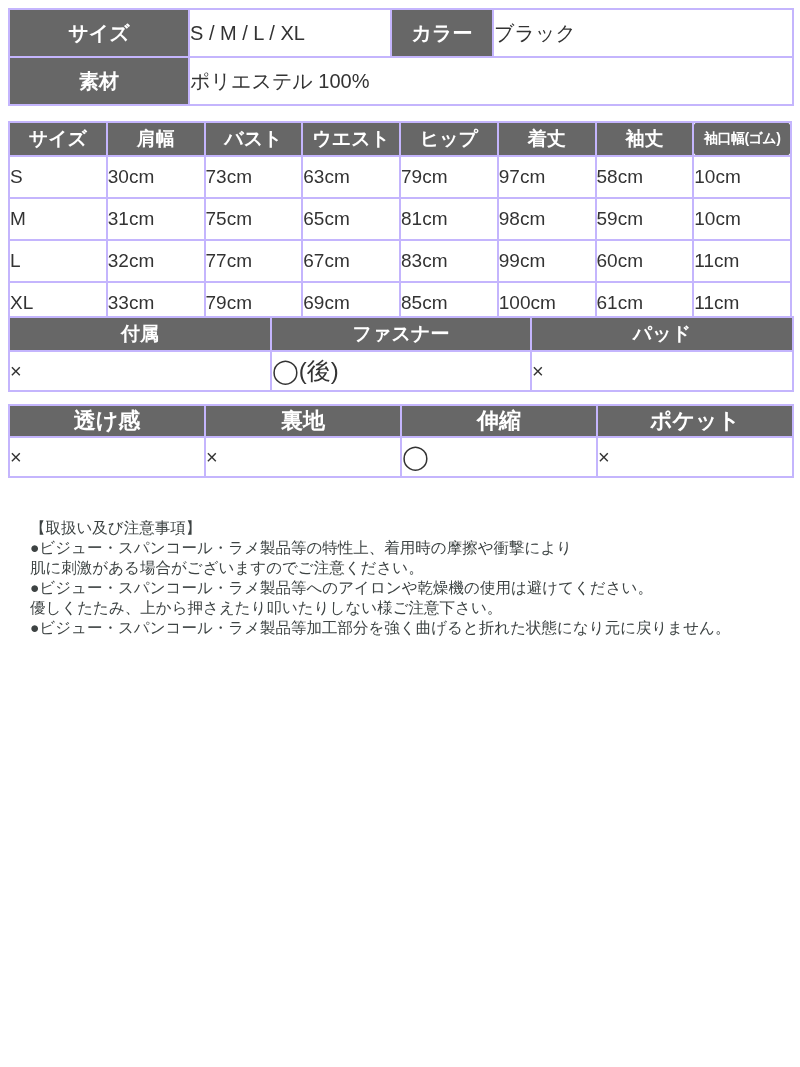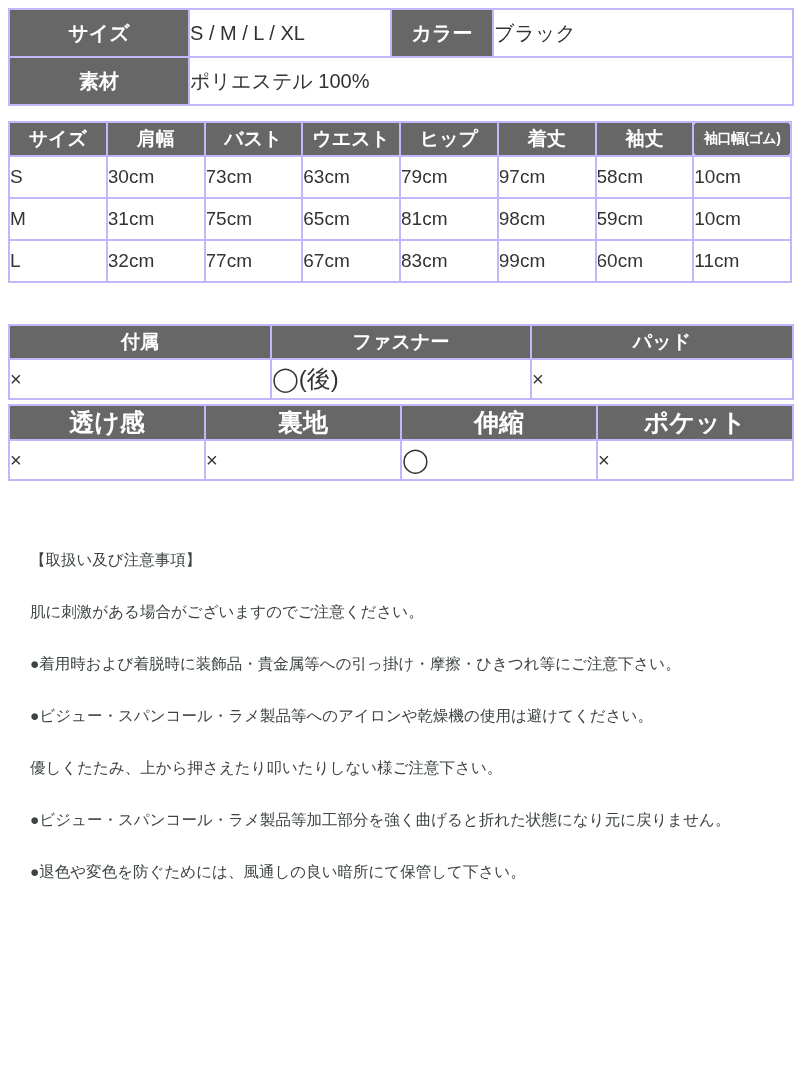--- a/index.html
+++ b/index.html
@@ -28,49 +28,48 @@
     background: #676767;
     color: #ffffff;
     font-weight: bold;
     font-size: 20px;
   }
   td {
     background: #ffffff;
     color: #333333;
     font-size: 20px;
     font-weight: normal;
-    border-radius: 14px;
   }
   
   .t1 { top: 8px; }
   .t1 tr { height: 48px; }
   
   .t2 { top: 121px; }
   .t2 th { font-size: 19px; height: 32px; }
   .t2 td { font-size: 19px; height: 40px; }
   .t2 th.small { font-size: 14px; letter-spacing: -0.5px; border-radius: 6px; }
   
-  .t3 { top: 324px; }
+  .t3 { top: 316px; }
   .t3 th { height: 32px; font-size: 19px; }
   .t3 td { height: 38px; }
   .t4 { top: 404px; }
-  .t4 th { height: 30px; font-size: 25px; }
+  .t4 th { height: 30px; font-size: 22px; }
   .t4 td { height: 38px; }
   .circ { font-size: 24px; }
   
   .notes {
     position: absolute;
     left: 30px;
     top: 518px;
     width: 750px;
     font-size: 15.5px;
     line-height: 20px;
     color: #3d4343;
   }
-  .notes div { white-space: nowrap; margin-top: 32px; }
+  .notes div { white-space: nowrap; }
 </style>
 </head>
 <body>
 
 <table class="t1">
   <colgroup>
       <col style="width:180px">
       <col style="width:202px">
       <col style="width:102px">
       <col style="width:300px">
@@ -134,20 +133,30 @@
   <tr>
     <td>L</td>
     <td>32cm</td>
     <td>77cm</td>
     <td>67cm</td>
     <td>83cm</td>
     <td>99cm</td>
     <td>60cm</td>
     <td>11cm</td>
   </tr>
+  <tr>
+    <td>XL</td>
+    <td>33cm</td>
+    <td>79cm</td>
+    <td>69cm</td>
+    <td>85cm</td>
+    <td>100cm</td>
+    <td>61cm</td>
+    <td>11cm</td>
+  </tr>
 </tbody>
   </table>
 
 <table class="t3">
   <colgroup>
       <col style="width:262px">
       <col style="width:260px">
       <col style="width:262px">
     </colgroup>
   <tbody>
@@ -182,19 +191,18 @@
     <td>×</td>
     <td>×</td>
     <td class="circ">◯</td>
     <td>×</td>
   </tr>
 </tbody>
   </table>
 
 <div class="notes">
   <div>【取扱い及び注意事項】</div>
+  <div>●ビジュー・スパンコール・ラメ製品等の特性上、着用時の摩擦や衝撃により</div>
   <div>肌に刺激がある場合がございますのでご注意ください。</div>
-  <div>●着用時および着脱時に装飾品・貴金属等への引っ掛け・摩擦・ひきつれ等にご注意下さい。</div>
   <div>●ビジュー・スパンコール・ラメ製品等へのアイロンや乾燥機の使用は避けてください。</div>
   <div>優しくたたみ、上から押さえたり叩いたりしない様ご注意下さい。</div>
   <div>●ビジュー・スパンコール・ラメ製品等加工部分を強く曲げると折れた状態になり元に戻りません。</div>
-  <div>●退色や変色を防ぐためには、風通しの良い暗所にて保管して下さい。</div>
 </div>
 
 </body></html>

